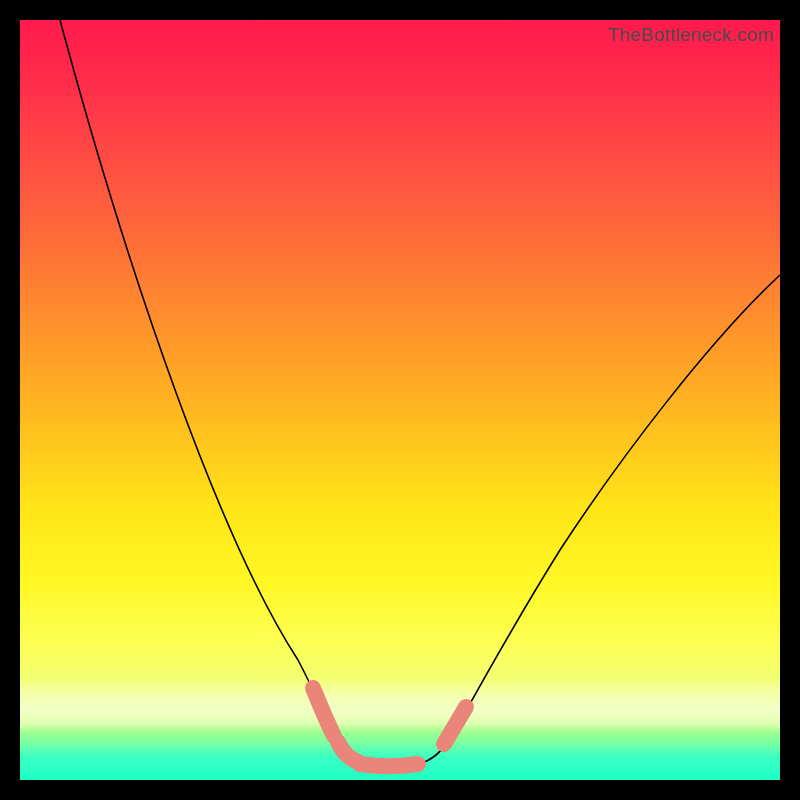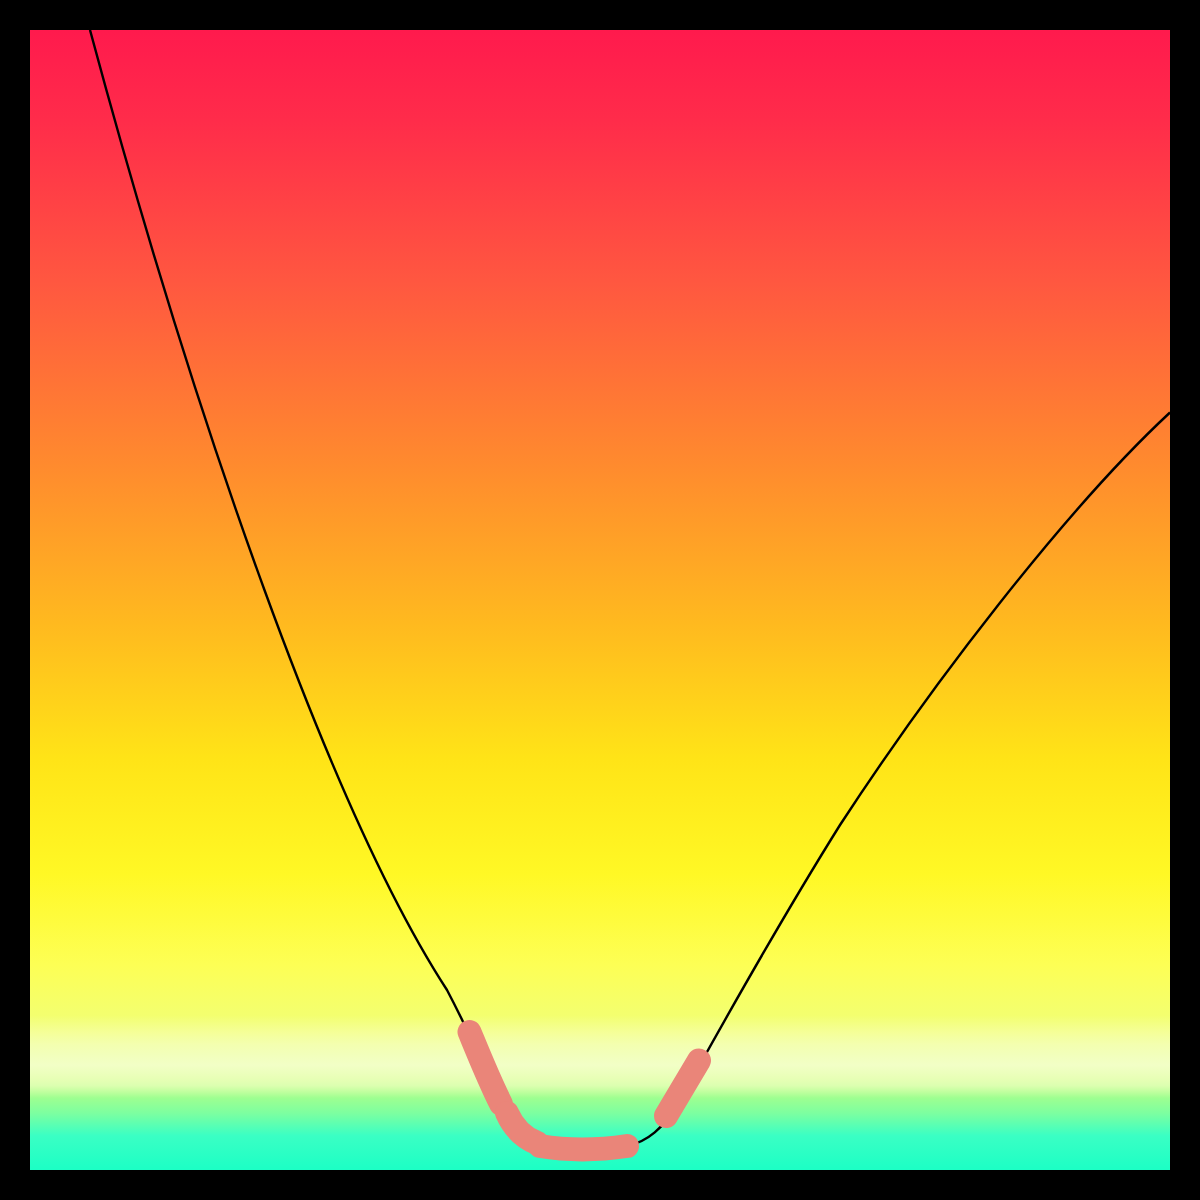--- a/index.html
+++ b/index.html
@@ -114,14 +114,15 @@
       <path class="marker-path" d="M 318 722
                C 322 731, 328 738, 338 742"></path>
 
       <path class="marker-path" d="M 340 744
                C 358 747, 378 747, 398 744"></path>
 
       <path class="marker-path" d="M 424 724
                C 430 714, 437 702, 446 687"></path>
     </svg>
 
+    <div class="watermark">TheBottleneck.com</div>
   </div>
 </div>
 
 </body></html>

